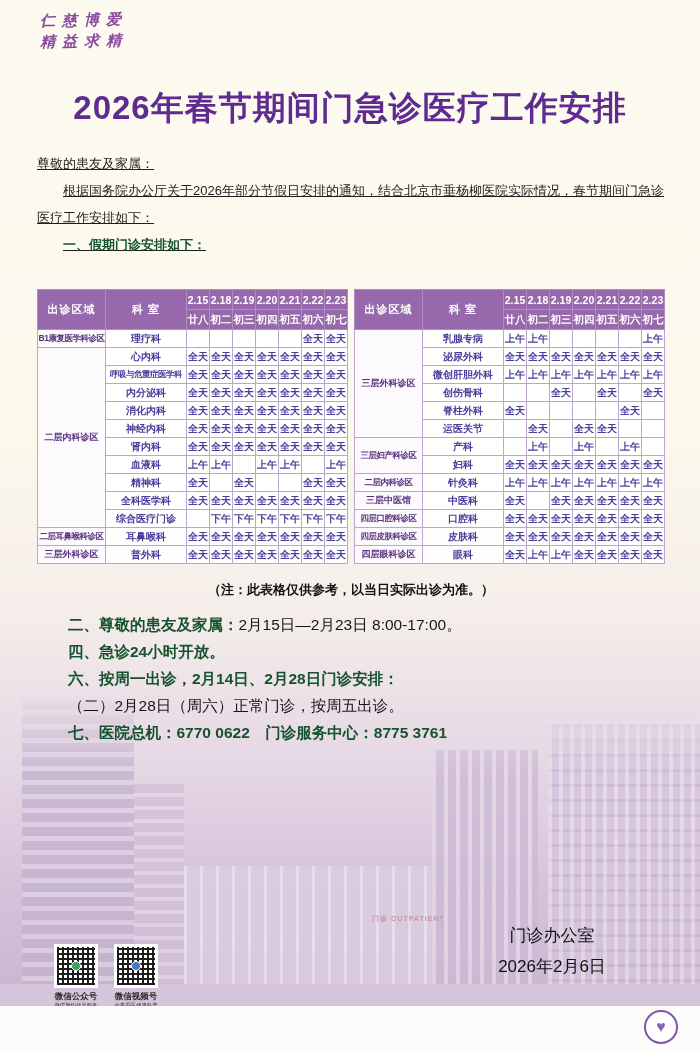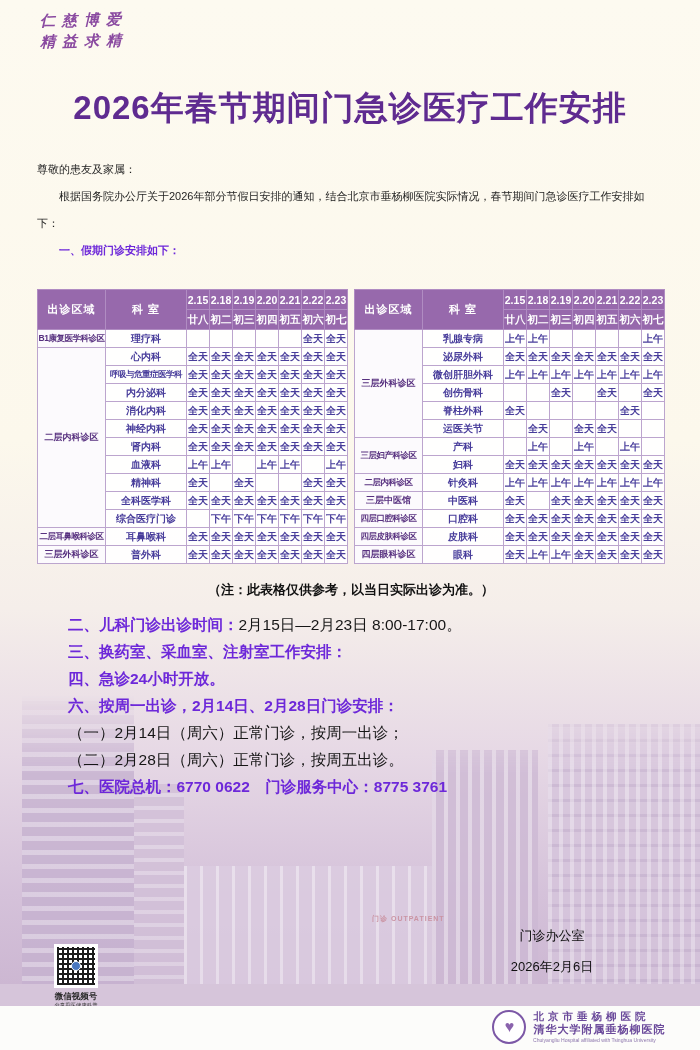--- a/index.html
+++ b/index.html
@@ -33,43 +33,43 @@
   
   .calli { position:absolute; left:40px; top:10px; z-index:2; color:#8a4aa0;
     font-family:"DejaVu Serif","Liberation Serif",serif; font-style:italic; font-weight:bold;
     font-size:15px; line-height:21px; letter-spacing:7px; transform:rotate(-1deg); }
 
   
   .title { position:absolute; left:0; top:86px; width:700px; text-align:center; z-index:2;
     font-size:33px; font-weight:800; color:#5f2b90; letter-spacing:1px; }
 
   
-  .content-top { position:absolute; left:37px; top:156px; width:628px; z-index:2;
-    font-size:11px; color:#1e1e1e; line-height:27px; }
+  .content-top { position:absolute; left:37px; top:150px; width:628px; z-index:2;
+    font-size:13px; color:#1e1e1e; line-height:27px;text-decoration:underline; }
   .indent { text-indent:2em; }
-  .phead { color:#6d28d9; font-weight:bold; }
+  .phead { color:#14532d; font-weight:bold; }
 
   
   .tables { position:absolute; left:37px; top:289px; width:626px; display:flex; gap:6px; z-index:2; }
   table.sched { border-collapse:collapse; table-layout:fixed; width:310px; }
   .sched th,.sched td { border:1px solid #bca5ce; text-align:center; vertical-align:middle; padding:0; overflow:hidden; white-space:nowrap; }
   .sched thead th { background:#9769ac; color:#fff; font-weight:bold; font-size:10.5px; height:20px; border-color:#b08cc2; }
   .sched thead th.lbl { font-size:11px; letter-spacing:1px; }
   .sched td { background:rgba(255,255,255,.93); color:#483d9b; font-weight:bold; font-size:10px; height:18px; }
   .sched td.area-cell { color:#57307f; font-size:9px; background:rgba(252,250,254,.95); }
-  .sched td.sm { font-size:8.5px; letter-spacing:-.5px; }
+  .sched td.sm { font-size:8.5px; letter-spacing:-.5px;border-radius:6px; }
 
   
   .content-bottom { position:absolute; left:37px; top:581px; width:628px; z-index:2;
     font-size:15.5px; color:#161616; line-height:27px; }
   .note { text-align:center; font-size:13px; font-weight:bold; color:#111; line-height:17px; margin-bottom:13px; }
 
   
   .signoff { position:absolute; right:58px; top:920px; width:180px; z-index:2;
-    text-align:center; font-size:13px; color:#111; line-height:31px; }
+    text-align:center; font-size:17px; color:#111; line-height:31px; }
 
   
   .qrwrap { position:absolute; left:52px; top:944px; z-index:2; display:flex; gap:12px; }
   .qrbox { width:48px; text-align:center; }
   .qr { width:44px; height:44px; background:#fff; padding:3px; margin:0 auto; position:relative; }
   .qr .mod { width:100%; height:100%;
     background-image:repeating-linear-gradient(0deg,#1c1c1c 0 2px,transparent 2px 5px),
                      repeating-linear-gradient(90deg,#1c1c1c 0 2px,#fff 2px 5px); }
   .qr .badge { position:absolute; left:17px; top:17px; width:10px; height:10px; border-radius:50%; border:1px solid #fff; }
   .qr1 .badge { background:#3aa05a; }
@@ -458,49 +458,50 @@
             <td>全天</td>
             <td>全天</td>
             <td>全天</td>
           </tr>
         </tbody>
       </table>
   </div>
 
   <div class="content-bottom">
     <div class="note">（注：此表格仅供参考，以当日实际出诊为准。）</div>
-    <div class="indent"><span class="phead">二、儿科门诊出诊时间：</span><span>2月15日—2月23日 8:00-17:00。</span></div>
-    <div class="indent phead">三、换药室、采血室、注射室工作安排：</div>
+    <div class="indent"><span class="phead">二、尊敬的患友及家属：</span><span>2月15日—2月23日 8:00-17:00。</span></div>
     <div class="indent phead">四、急诊24小时开放。</div>
     <div class="indent phead">六、按周一出诊，2月14日、2月28日门诊安排：</div>
-    <div class="indent">（一）2月14日（周六）正常门诊，按周一出诊；</div>
     <div class="indent">（二）2月28日（周六）正常门诊，按周五出诊。</div>
     <div class="indent phead">七、医院总机：6770 0622　门诊服务中心：8775 3761</div>
   </div>
 
   <div class="signoff">
     <div>门诊办公室</div>
     <div>2026年2月6日</div>
   </div>
 
   <div class="qrwrap">
+    <div class="qrbox">
+      <div class="qr qr1">
+          <div class="mod"></div>
+          <div class="badge"></div>
+        </div>
+      <div class="qrlabel">微信公众号</div>
+      <div class="qrsub">微信预约挂号服务</div>
+    </div>
     <div class="qrbox">
       <div class="qr qr2">
           <div class="mod"></div>
           <div class="badge"></div>
         </div>
       <div class="qrlabel">微信视频号</div>
       <div class="qrsub">分享垂医健康科普</div>
     </div>
   </div>
 
   <div class="footband">
     <div class="logo">
       <div class="logo-circle">♥</div>
-      <div class="logo-text">
-        <div class="logo-l1">北京市垂杨柳医院</div>
-        <div class="logo-l2">清华大学附属垂杨柳医院</div>
-        <div class="logo-l3">Chuiyangliu Hospital affiliated with Tsinghua University</div>
-      </div>
     </div>
   </div>
 
 </div>
 
 </body></html>

